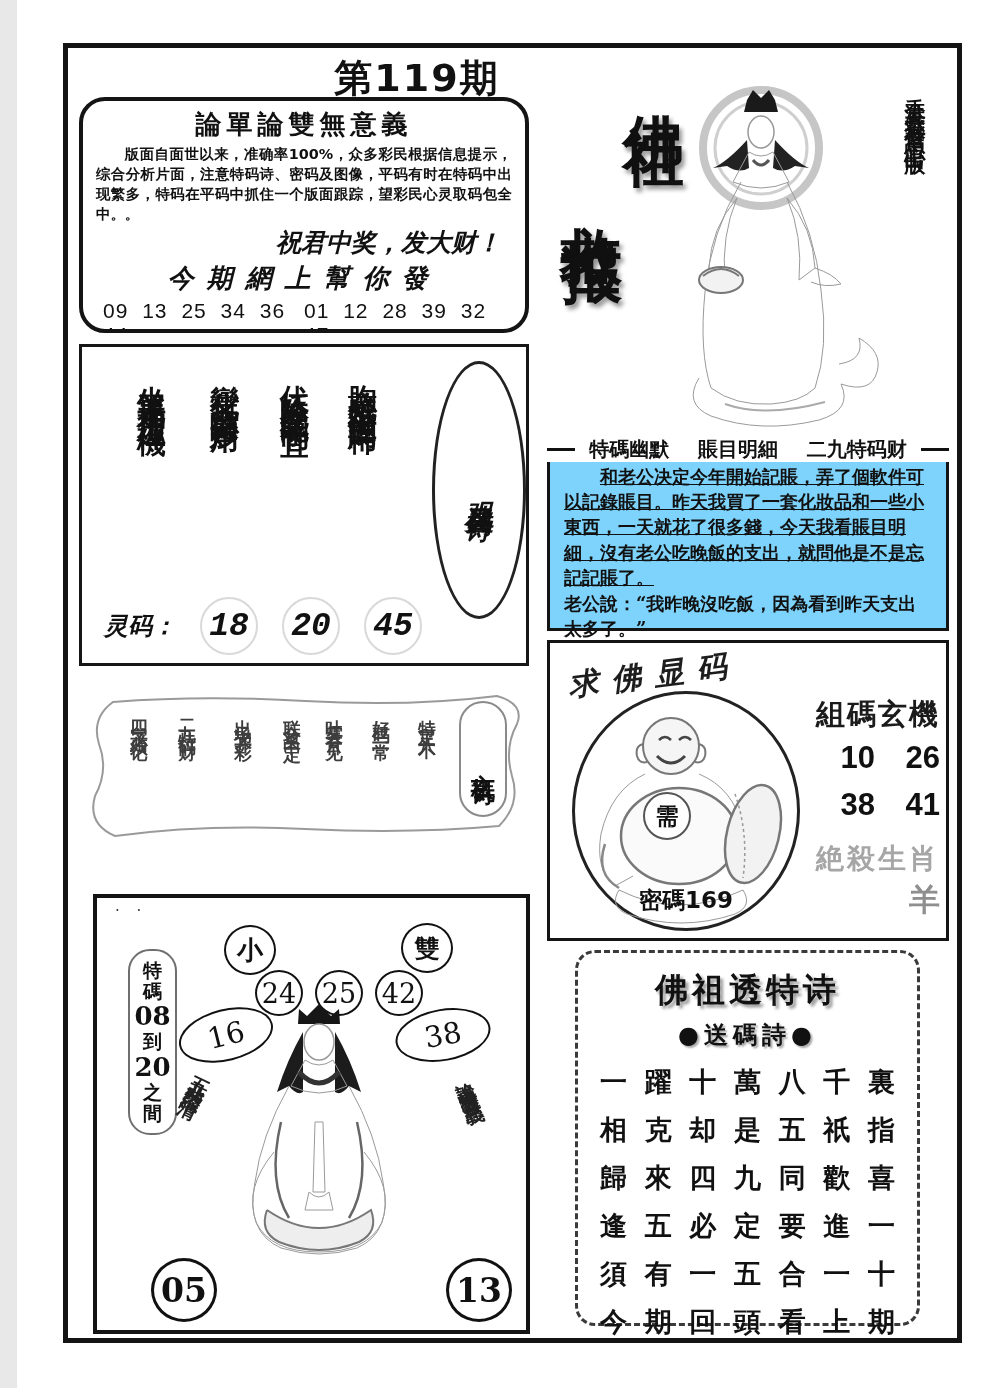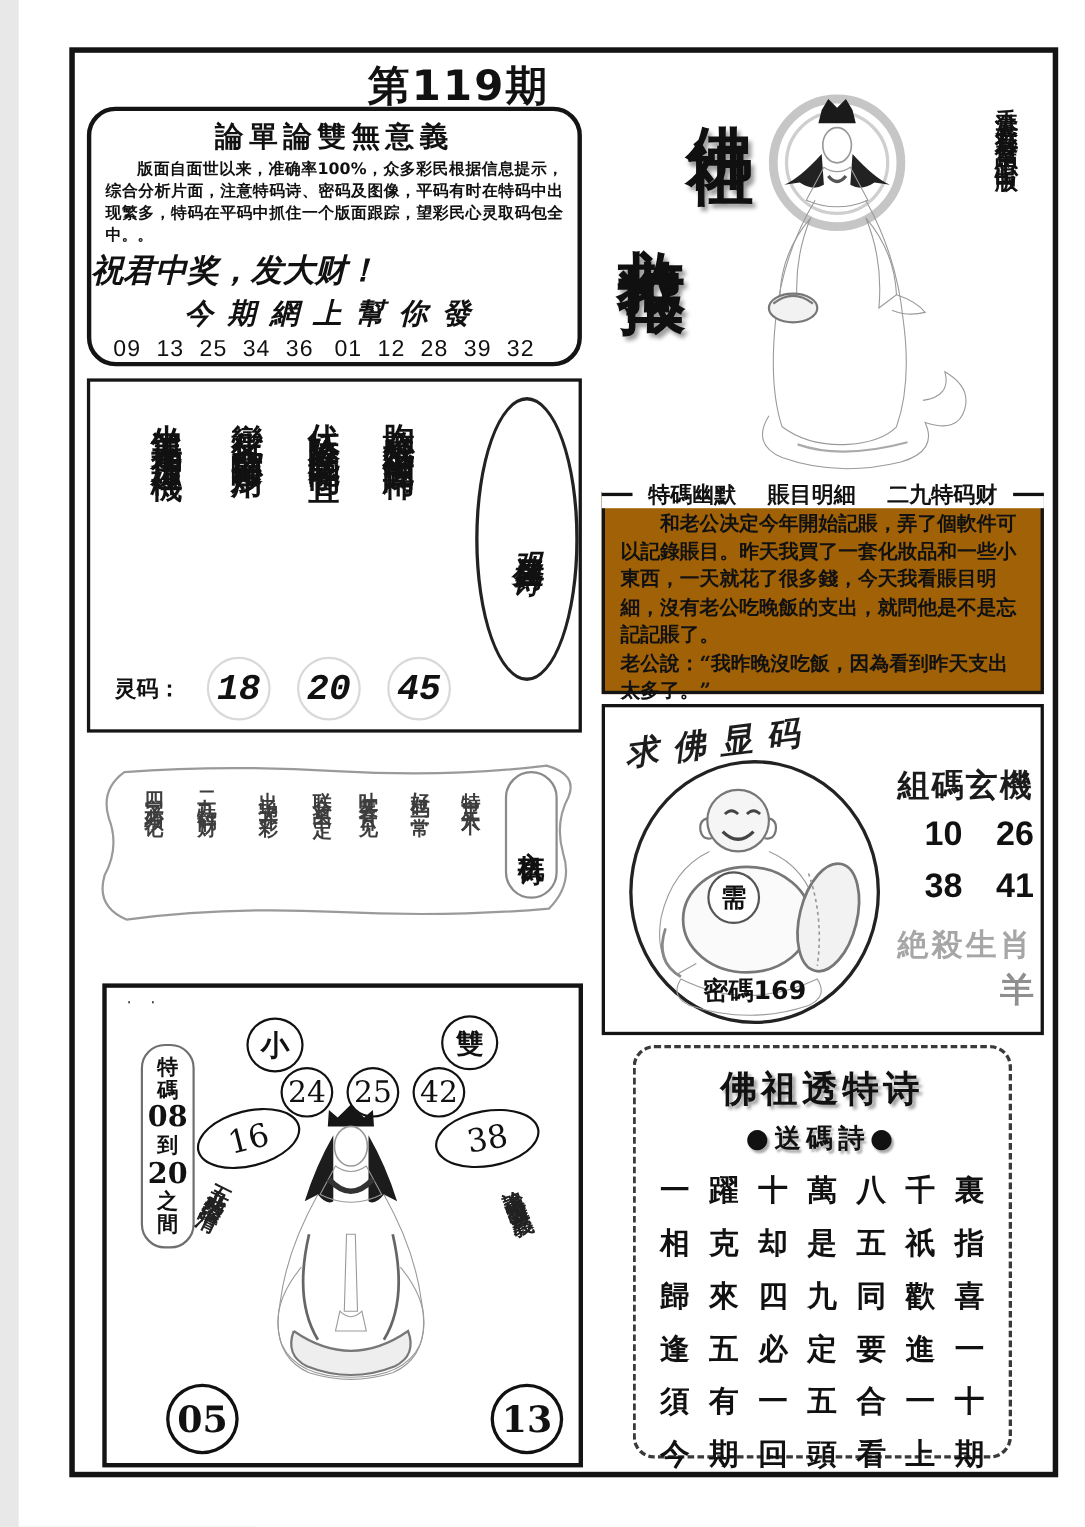--- a/index.html
+++ b/index.html
@@ -6,34 +6,34 @@
   .page{position:relative;width:986px;height:1388px;background:#ffffff;overflow:hidden;
         font-family:"DejaVu Sans",sans-serif;color:#111;margin-left:17px;}
   .abs{position:absolute;}
   .frame{position:absolute;left:46px;top:43px;width:899px;height:1300px;border:5px solid #141414;box-sizing:border-box;}
 
   
   .issue-title{left:280px;top:53px;width:240px;text-align:center;font-size:38px;font-weight:900;letter-spacing:2px;}
   .announce-box{left:62px;top:97px;width:450px;height:236px;border:4px solid #141414;border-radius:26px;box-sizing:border-box;overflow:hidden;background:#fff;}
   .announce-title{margin-top:6px;text-align:center;font-size:26px;font-weight:900;letter-spacing:5px;}
   .announce-body{margin:3px 13px 0;font-size:14.4px;line-height:1.38;font-weight:600;text-align:justify;text-indent:2em;}
-  .announce-wish{padding-right:24px;font-size:29px;font-style:italic;font-weight:700;font-family:"DejaVu Serif",serif;margin-top:1px;}
+  .announce-wish{text-align:right;padding-right:24px;font-size:25px;font-style:italic;font-weight:700;font-family:"DejaVu Serif",serif;margin-top:1px;}
   .announce-sub{text-align:center;font-size:26px;font-weight:700;font-style:italic;letter-spacing:13px;font-family:"DejaVu Serif",serif;margin-top:2px;}
   .num-row{margin:3px 20px 0;display:flex;justify-content:space-between;font-size:21px;letter-spacing:1px;word-spacing:7px;font-family:"Liberation Sans",sans-serif;}
 
   
   .charm-box{left:62px;top:344px;width:450px;height:322px;border:3px solid #161616;box-sizing:border-box;background:#fff;}
   .charm-col{position:absolute;top:15px;writing-mode:vertical-rl;text-orientation:upright;
              font-size:29px;font-weight:700;font-family:"DejaVu Serif",serif;letter-spacing:7px;}
   .charm-oval{position:absolute;left:350px;top:14px;width:88px;height:252px;border:3px solid #222;border-radius:50%;
               display:flex;align-items:center;justify-content:center;}
   .charm-oval span{writing-mode:vertical-rl;text-orientation:upright;font-size:26px;font-weight:600;font-style:italic;
                    font-family:"DejaVu Serif",serif;letter-spacing:4px;}
   .lingma-row{position:absolute;left:22px;bottom:8px;display:flex;align-items:center;gap:24px;}
-  .lingma-label{font-size:20px;font-weight:800;font-family:"DejaVu Serif",serif;}
+  .lingma-label{font-size:24px;font-weight:800;font-style:italic;font-family:"DejaVu Serif",serif;}
   .lingma-num{width:54px;height:54px;border:2px solid #d9d9d9;border-radius:50%;display:flex;align-items:center;justify-content:center;
               font-size:33px;font-weight:800;font-style:italic;font-family:Liberation Mono, monospace;}
 
   
   .scroll-banner{left:62px;top:676px;width:452px;height:182px;}
   .scroll-banner svg{position:absolute;left:0;top:0;}
   .scroll-col{position:absolute;top:30px;writing-mode:vertical-rl;text-orientation:upright;font-size:17.5px;
               letter-spacing:6px;color:#3d3d3d;font-weight:600;font-family:"DejaVu Serif",serif;}
   .mystery-pill{position:absolute;left:380px;top:25px;width:44px;height:112px;border:2px solid #8a8a8a;border-radius:24px;
                 display:flex;align-items:center;justify-content:center;}
@@ -70,28 +70,28 @@
   
   .mast-col{position:absolute;writing-mode:vertical-rl;text-orientation:upright;font-size:61px;font-weight:900;
             font-family:"DejaVu Serif",serif;letter-spacing:9px;color:#101010;text-shadow:3px 4px 4px #999;}
   .mast-upper{left:596px;top:66px;}
   .mast-lower{left:534px;top:178px;}
   .publisher{position:absolute;left:884px;top:82px;writing-mode:vertical-rl;text-orientation:upright;font-size:21px;
              letter-spacing:5px;font-weight:600;font-family:"DejaVu Serif",serif;}
   .standing-svg{position:absolute;left:612px;top:48px;}
 
   
-  .humor-box{left:530px;top:447px;width:402px;height:184px;border:3px solid #141414;box-sizing:border-box;background:#a16207;}
+  .humor-box{left:530px;top:447px;width:402px;height:184px;border:3px solid #141414;box-sizing:border-box;background:#7dd3fc;}
   .humor-header{position:absolute;left:-3px;right:-3px;top:-14px;height:26px;background:#fff;display:flex;align-items:center;
                 font-size:20px;font-weight:800;font-family:"DejaVu Serif",serif;}
   .hline{height:3px;background:#111;}
   .humor-header .hl-left{width:28px;} .humor-header .hl-right{width:28px;}
   .humor-header span{margin:0 auto;}
   .humor-body{padding:14px 14px 0;font-size:18px;line-height:1.4;font-weight:700;font-family:"DejaVu Serif",serif;}
-  .humor-body .p1{text-indent:2em;margin:0;}
+  .humor-body .p1{text-indent:2em;margin:0;text-decoration:underline;}
   .humor-body .p2{margin:1px 0 0;}
 
   
   .buddha-box{left:530px;top:640px;width:402px;height:301px;border:3px solid #141414;box-sizing:border-box;background:#fff;}
   .buddha-callig{position:absolute;left:18px;top:12px;font-size:30px;font-weight:800;font-style:italic;letter-spacing:13px;
                  transform:rotate(-7deg);font-family:"DejaVu Serif",serif;color:#1d1d1d;}
   .buddha-oval{position:absolute;left:22px;top:48px;width:228px;height:240px;border:3px solid #222;border-radius:50%;box-sizing:border-box;}
   .belly-badge{position:absolute;left:68px;top:98px;width:44px;height:44px;border:2px solid #555;border-radius:50%;
                display:flex;align-items:center;justify-content:center;font-size:23px;font-weight:700;background:#fff;
                font-family:"DejaVu Serif",serif;}

